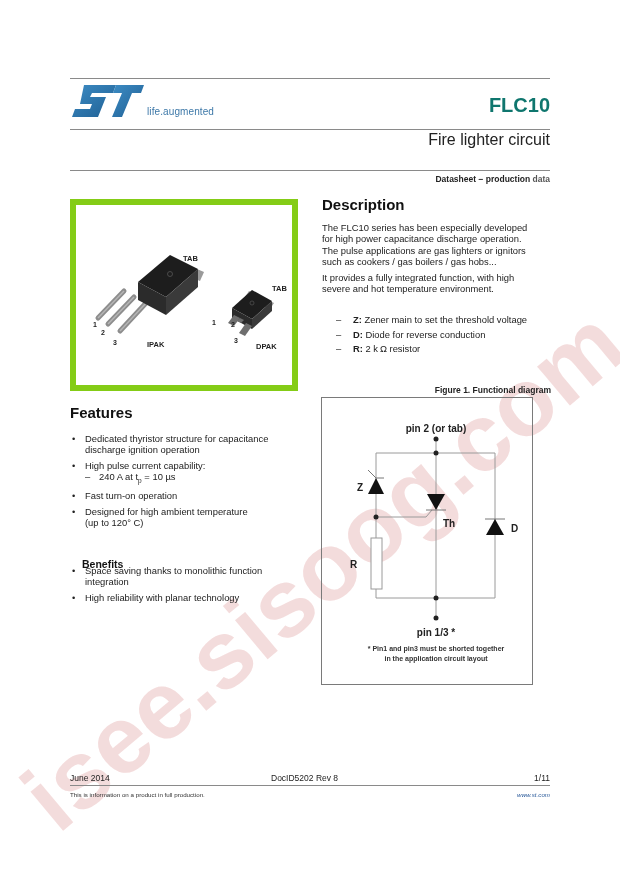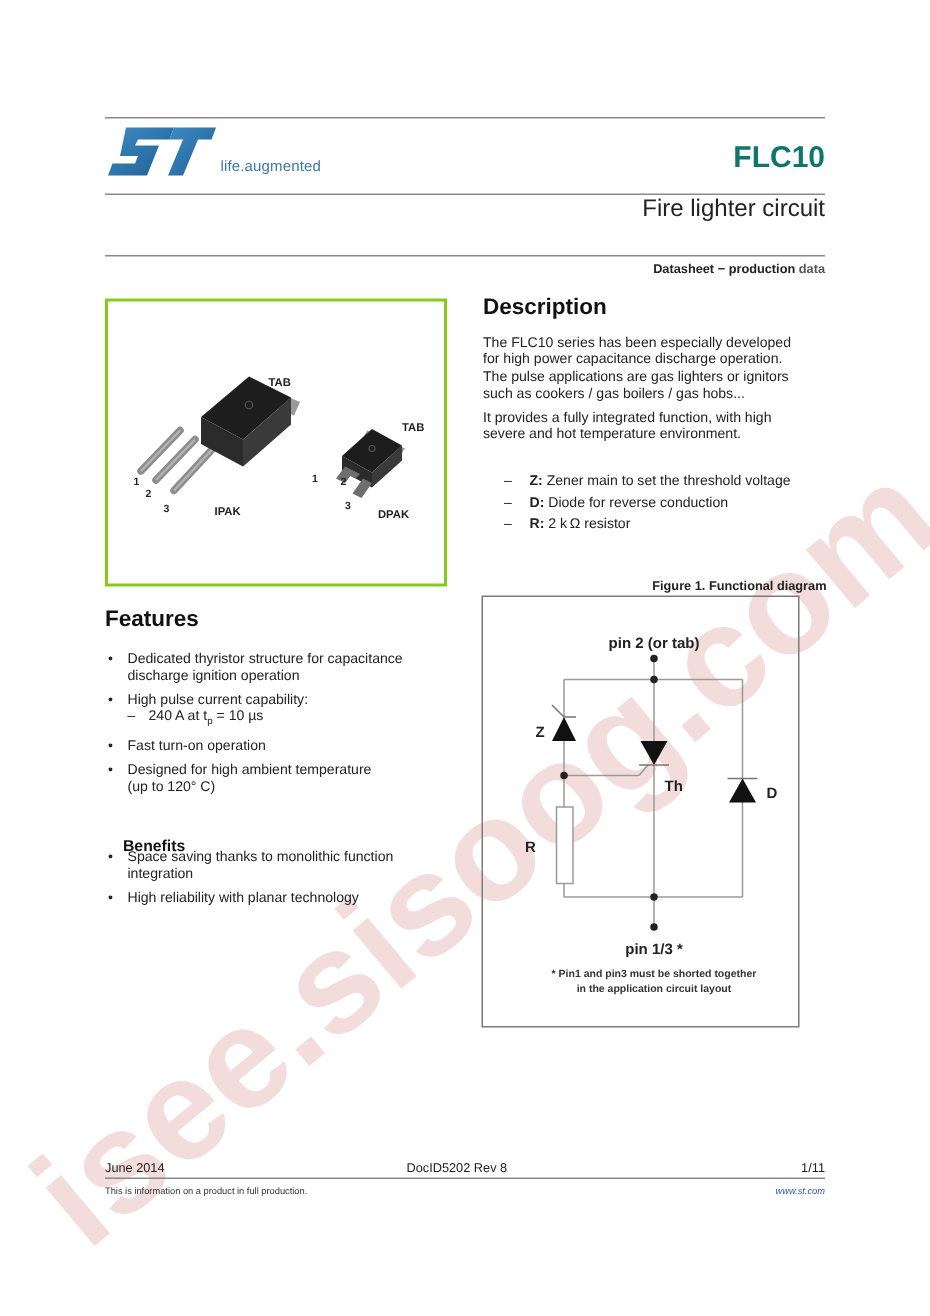--- a/index.html
+++ b/index.html
@@ -10,21 +10,21 @@
   .watermark { position:absolute; left:0; top:0; width:620px; height:877px; pointer-events:none; z-index:0; }
   .content { position:absolute; left:0; top:0; width:620px; height:877px; z-index:1; }
 
   .title { right:70px; top:82px; font-size:20px; font-weight:bold; color:#0f766e;margin-top:12px; }
   .subtitle { right:70px; top:131px; font-size:16px; color:#222; }
   .dstype { right:70px; top:174px; font-size:8.5px; font-weight:bold; color:#222; }
   .dstype .light { color:#555; }
 
   .logo-text { left:147px; top:106px; font-size:10px; color:#3d78a8; letter-spacing:0.1px; }
 
-  .pkgbox { left:70px; top:199px; width:228px; height:192px; border:2px solid #84cc16; box-sizing:border-box; }
+  .pkgbox { left:70px; top:199px; width:228px; height:192px; border:6px solid #84cc16; box-sizing:border-box; }
   .pkglbl { font-size:7.5px; font-weight:bold; color:#222; }
 
   h2.sec { position:absolute; margin:0; font-size:15px; font-weight:bold; color:#111; }
   h3.sub { position:absolute; margin:12px; font-size:10.5px; font-weight:bold; color:#111; }
 
   .para { position:absolute; font-size:9.4px; line-height:11.3px; color:#222; margin:0; }
   ul.blt { position:absolute; margin:0; padding:0; list-style:none; font-size:9.4px; line-height:11.3px; color:#222; }
   ul.blt li { position:relative; padding-left:15px; margin-bottom:4.2px; }
   ul.blt li .dot { position:absolute; left:2px; top:0; }
   .subdash { display:block; padding-left:0; }

